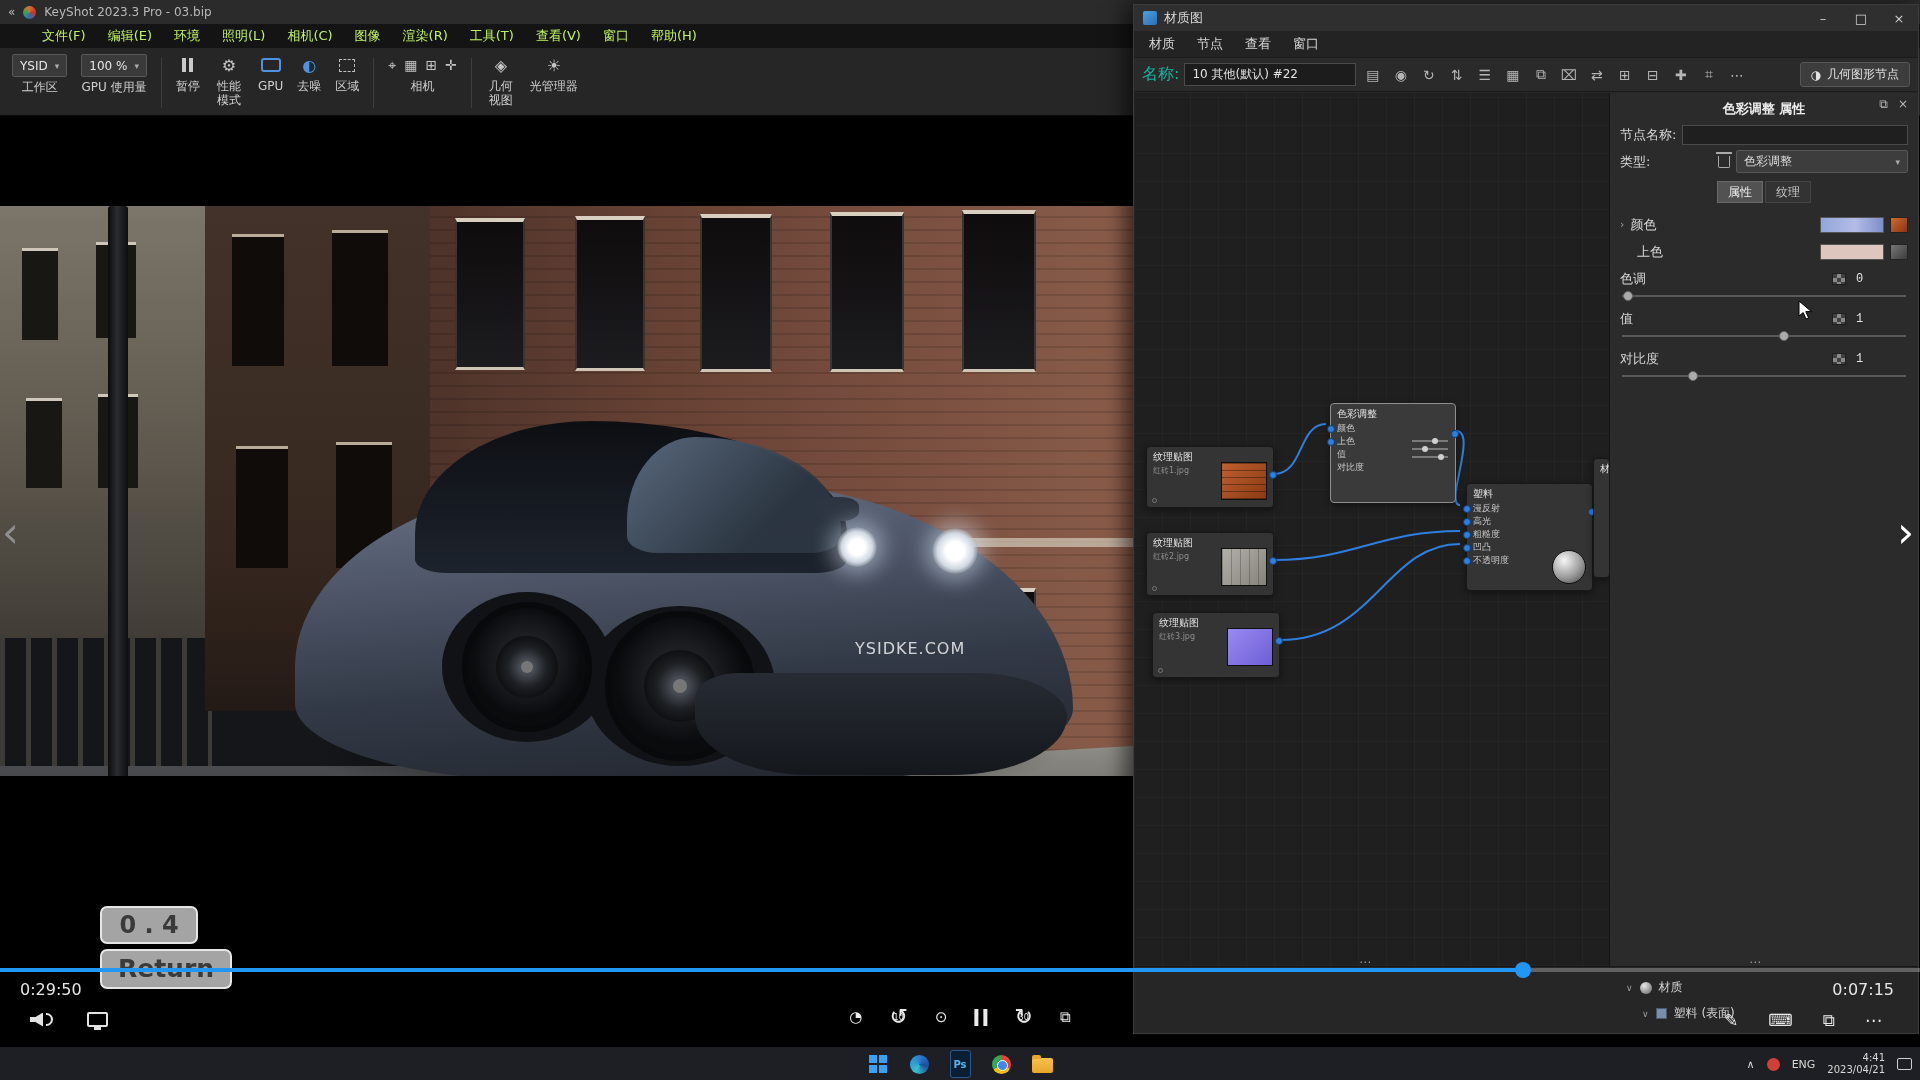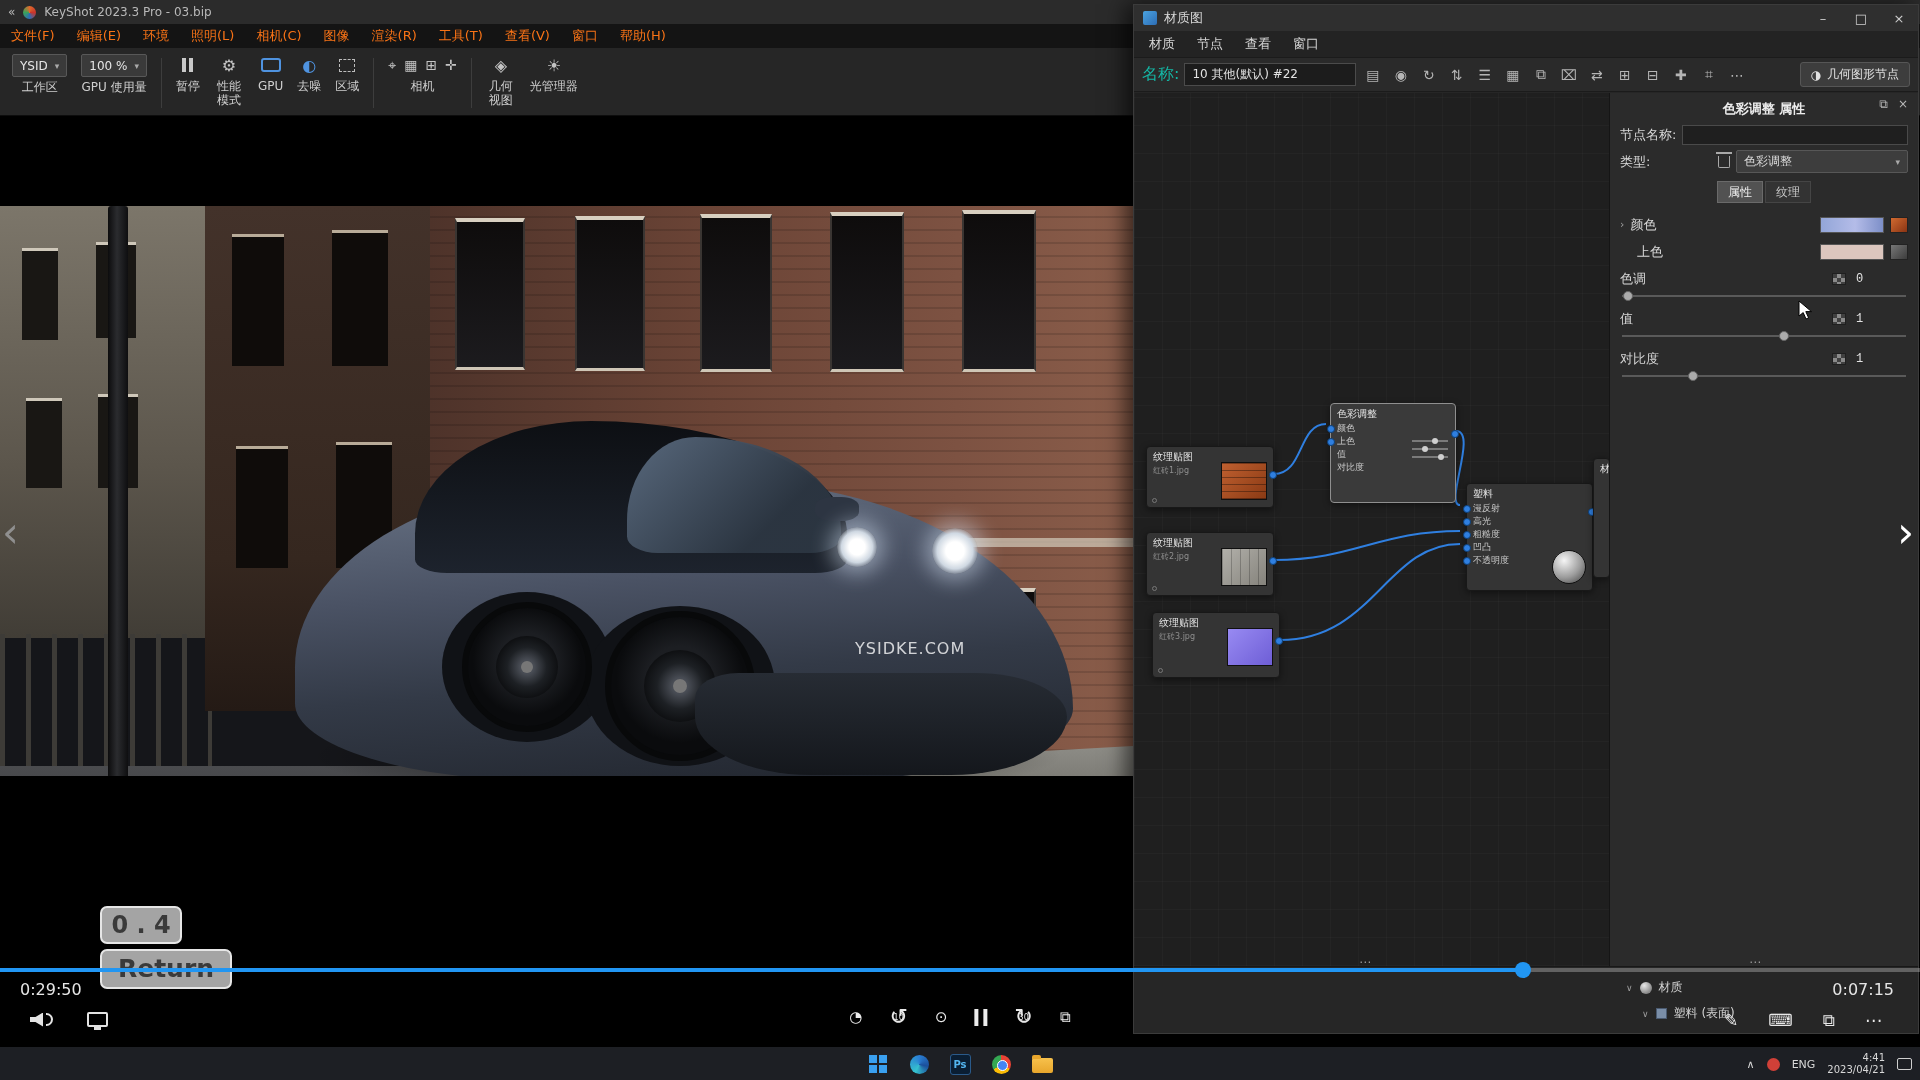--- a/index.html
+++ b/index.html
@@ -6,21 +6,21 @@
   html,body { width:1920px; height:1080px; background:#000; overflow:hidden;
     font-family:"DejaVu Sans","Liberation Sans",sans-serif; }
   #screen { position:relative; width:1920px; height:1080px; background:#000; }
 
   
   #titlebar { position:absolute; left:0; top:0; width:1920px; height:24px; background:#2b2b2b;
     display:flex; align-items:center; gap:8px; padding-left:8px; color:#b9b9b9; font-size:12px; }
   .app-ico { width:13px; height:13px; border-radius:50%;
     background:conic-gradient(#e06a2b,#c9342b,#2d6db5,#3aa35a,#e06a2b); }
   #menubar { position:absolute; left:0; top:24px; width:1920px; height:24px; background:#141414;
-    display:flex; align-items:center; color:#f97316; font-size:13px; }
+    display:flex; align-items:center; color:#bef264; font-size:13px;padding-left:31px; }
   #menubar .mi { padding:0 11px; height:100%; display:flex; align-items:center; }
   #toolbar { position:absolute; left:0; top:48px; width:1920px; height:68px; background:#262626;
     border-bottom:1px solid #0d0d0d; display:flex; align-items:flex-start; gap:14px; padding:6px 0 0 12px; }
   .tbitem { display:flex; flex-direction:column; align-items:center; gap:4px; color:#cfcfcf; font-size:12px; }
   .tbitem .lbl { text-align:center; line-height:1.15; }
   .lbl.w2 { width:30px; }
   .combo { height:23px; background:#3a3a3a; border:1px solid #585858; border-radius:2px;
     display:flex; align-items:center; gap:7px; padding:0 7px; font-size:12px; color:#e6e6e6; }
   .combo .caret { font-size:9px; color:#aaa; }
   .icon24 { height:22px; display:flex; align-items:center; justify-content:center; gap:3px;
@@ -88,21 +88,21 @@
     background:radial-gradient(circle,#ffffff 28%,#cfd8e2 55%,rgba(150,160,175,.15) 80%);
     box-shadow:0 0 20px 7px rgba(225,238,255,.45); }
   .bumper { left:400px; top:262px; width:372px; height:102px;
     background:linear-gradient(180deg,#272c34,#14171c);
     border-radius:18% 38% 48% 48% / 38% 66% 88% 88%; }
   .watermark { left:560px; top:228px; color:rgba(255,255,255,.78); font-size:16px; letter-spacing:1px; }
   
   .keys { position:absolute; left:100px; top:790px; display:flex; flex-direction:column; gap:5px; z-index:6; }
   .keycap { background:rgba(178,178,178,.92); border:2px solid #e6e6e6; border-radius:7px;
     color:#3a3a3a; font-weight:bold; text-align:center; }
-  .key1 { width:82px; height:38px; font-size:24px; line-height:34px; }
+  .key1 { width:98px; height:38px; font-size:24px; line-height:34px; }
   .key2 { width:132px; height:40px; font-size:25px; line-height:36px; }
 
   
   #matwin { position:absolute; left:1133px; top:4px; width:786px; height:1030px; background:#262626;
     border:1px solid #3b3b3b; box-shadow:-8px 0 20px rgba(0,0,0,.6); z-index:5; color:#d6d6d6; font-size:13px; }
   .mw-titlebar { height:26px; background:#2f2f2f; display:flex; align-items:center; gap:7px; padding-left:9px; }
   .mw-ico { width:14px; height:14px; border-radius:2px; background:linear-gradient(135deg,#4aa3e0,#2d6db5); }
   .winbtns { margin-left:auto; display:flex; }
   .winbtn { width:38px; height:26px; display:flex; align-items:center; justify-content:center;
     color:#cfcfcf; font-size:13px; }
@@ -218,21 +218,21 @@
   
   #taskbar { position:absolute; left:0; bottom:0; width:1920px; height:34px; background:#1d1f24;
     border-top:1px solid #000; z-index:30; }
   .tb-center { position:absolute; left:50%; top:0; height:34px; transform:translateX(-50%);
     display:flex; gap:17px; align-items:center; }
   .tbi { width:24px; height:24px; display:flex; align-items:center; justify-content:center; }
   .winlogo { display:grid; grid-template-columns:8px 8px; grid-template-rows:8px 8px; gap:2px; }
   .winlogo i { background:#3aa0f0; display:block; }
   .edgeico { width:19px; height:19px; border-radius:50%;
     background:conic-gradient(from 210deg,#35c1cf,#2a7fd4 40%,#1b4f9c 70%,#35c1cf); }
-  .psico { width:21px; height:21px; background:#0a1e33; border:1px solid #2a5a8a; border-radius:3px;
+  .psico { width:21px; height:28px; background:#0a1e33; border:1px solid #2a5a8a; border-radius:3px;
     color:#53b5f0; font-size:10px; font-weight:bold; display:flex; align-items:center; justify-content:center; }
   .chromeico { position:relative; width:19px; height:19px; border-radius:50%;
     background:conic-gradient(#ea4335 0 33%,#fbbc05 33% 66%,#34a853 66% 100%); }
   .chromeico::after { content:""; position:absolute; left:5px; top:5px; width:9px; height:9px;
     border-radius:50%; background:#4285f4; border:1.5px solid #fff; }
   .folderico { position:relative; width:21px; height:15px; background:linear-gradient(#f7c14c,#e8a62c);
     border-radius:2px; margin-top:3px; }
   .folderico::before { content:""; position:absolute; left:0; top:-3px; width:9px; height:4px;
     background:#e8a62c; border-radius:2px 2px 0 0; }
   .tb-tray { position:absolute; right:8px; top:0; height:34px; display:flex; align-items:center;

